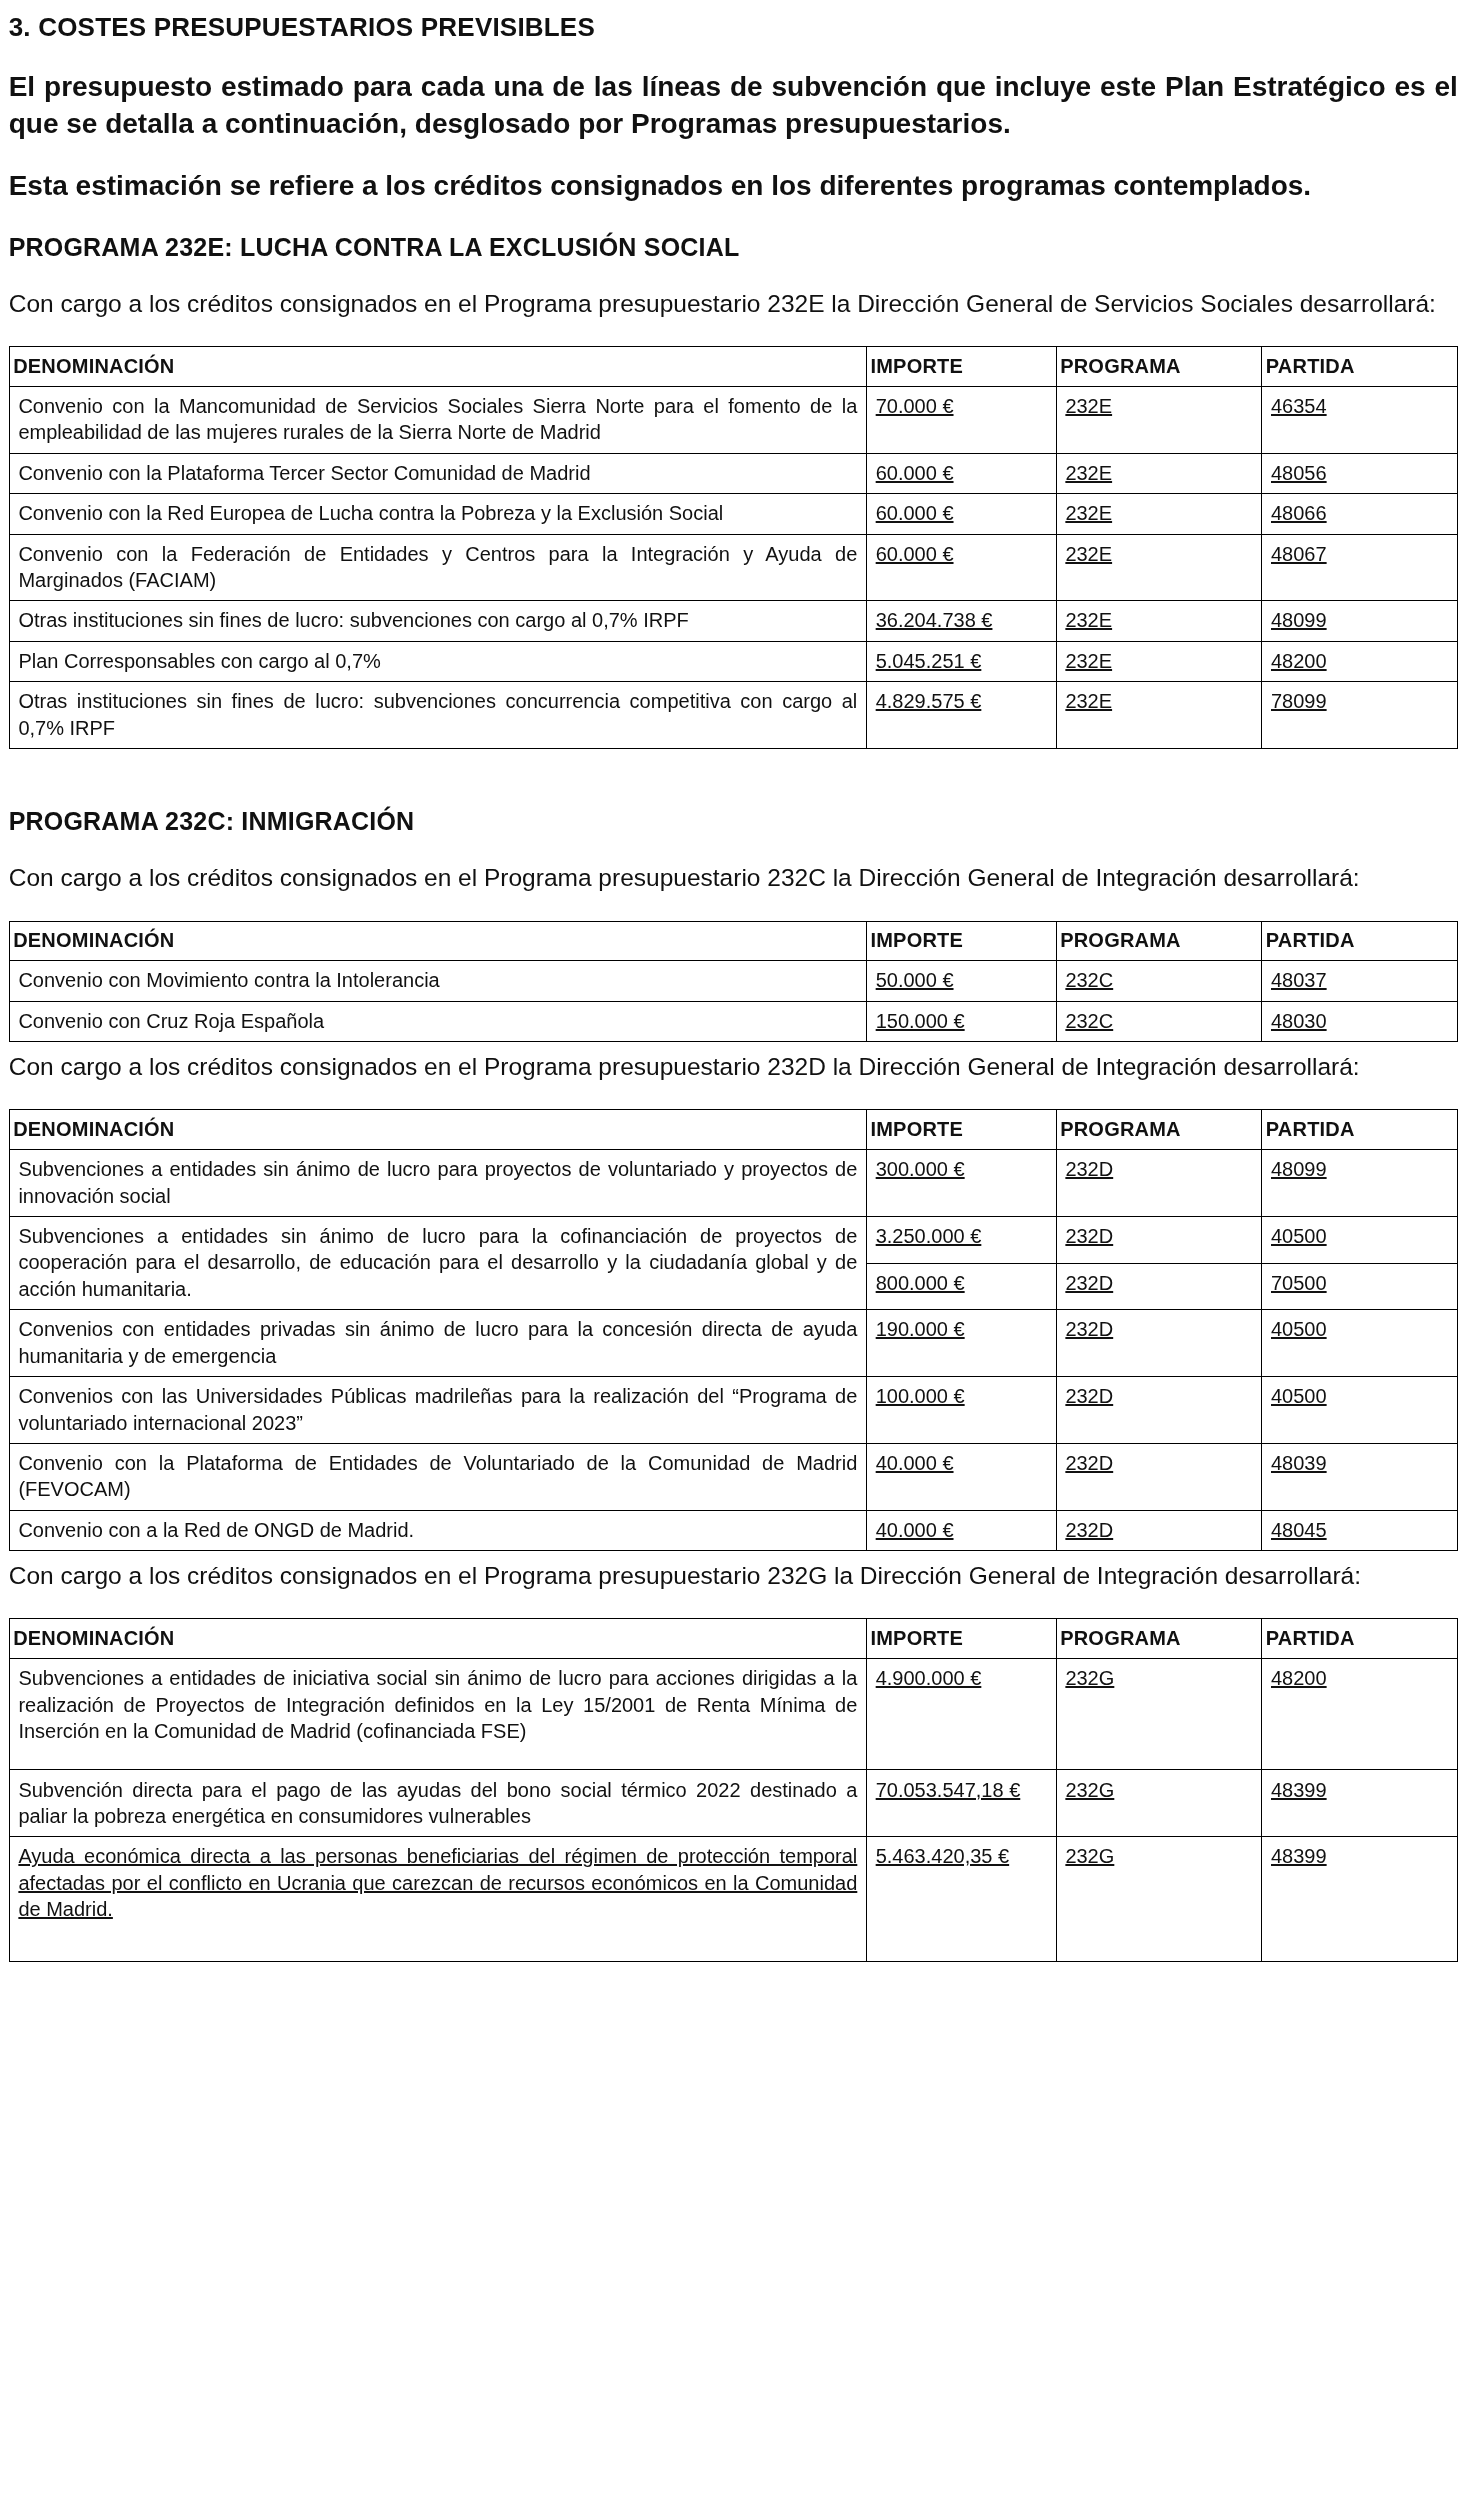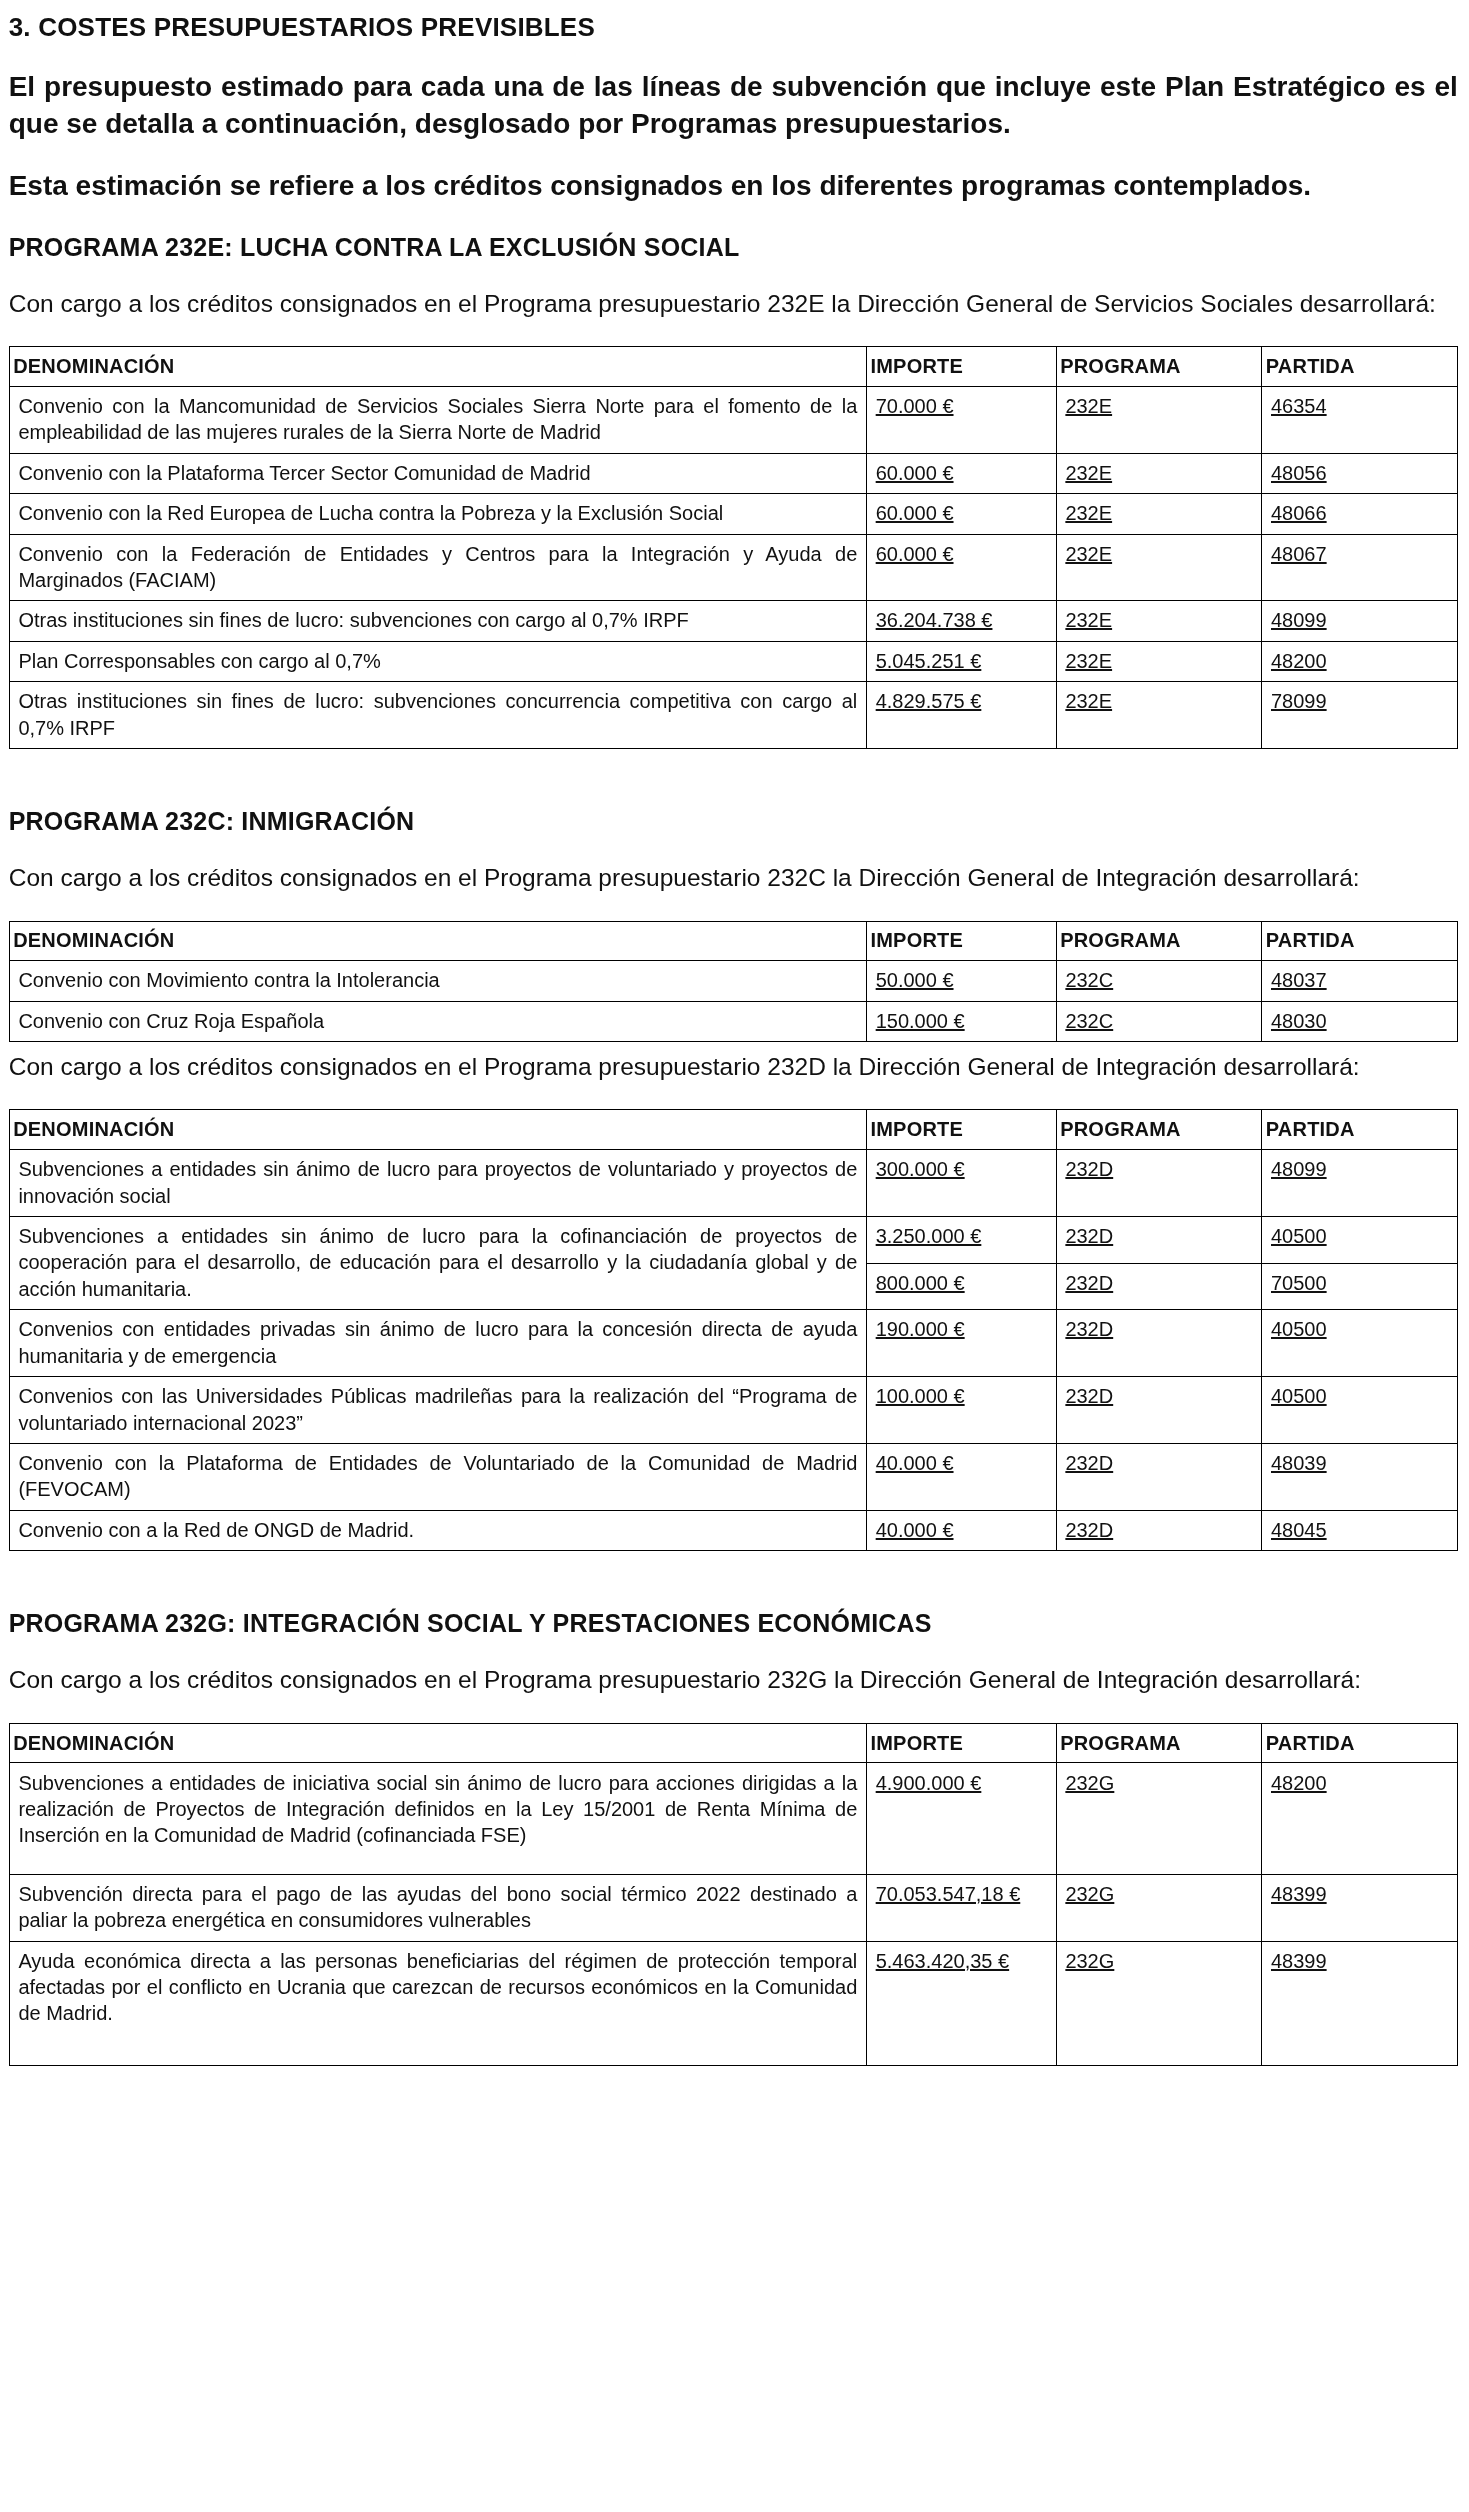--- a/index.html
+++ b/index.html
@@ -237,21 +237,20 @@
               <td class="cell-denominacion" rowspan="1">Convenio con a la Red de ONGD de Madrid.</td>
               <td class="cell-center">40.000 €</td>
               <td class="cell-center">232D</td>
               <td class="cell-center">48045</td>
             </tr>
           </tbody>
     </table>
   </section>
 
   <section class="program-section">
-    <h2 class="program-heading">PROGRAMA 232G: INTEGRACIÓN SOCIAL Y PRESTACIONES ECONÓMICAS</h2>
     <p class="program-intro">Con cargo a los créditos consignados en el Programa presupuestario 232G la Dirección General de Integración desarrollará:</p>
     <table class="budget-table">
       <colgroup>
         <col class="col-denominacion">
         <col class="col-importe">
         <col class="col-programa">
         <col class="col-partida">
       </colgroup>
       <thead>
         <tr>
@@ -268,21 +267,21 @@
               <td class="cell-center">232G</td>
               <td class="cell-center">48200</td>
             </tr>
             <tr>
               <td class="cell-denominacion" rowspan="1">Subvención directa para el pago de las ayudas del bono social térmico 2022 destinado a paliar la pobreza energética en consumidores vulnerables</td>
               <td class="cell-center">70.053.547,18 €</td>
               <td class="cell-center">232G</td>
               <td class="cell-center">48399</td>
             </tr>
             <tr>
-              <td class="cell-denominacion" rowspan="1" style="padding-bottom: 38px;">Ayuda económica directa a las personas beneficiarias del régimen de protección temporal afectadas por el conflicto en Ucrania que carezcan de recursos económicos en la Comunidad de Madrid.</td>
+              <td class="cell-denominacion" rowspan="1" style="padding-bottom: 38px; text-decoration: underline;">Ayuda económica directa a las personas beneficiarias del régimen de protección temporal afectadas por el conflicto en Ucrania que carezcan de recursos económicos en la Comunidad de Madrid.</td>
               <td class="cell-center">5.463.420,35 €</td>
               <td class="cell-center">232G</td>
               <td class="cell-center">48399</td>
             </tr>
           </tbody>
     </table>
   </section>
 </div>
 </main>
 

